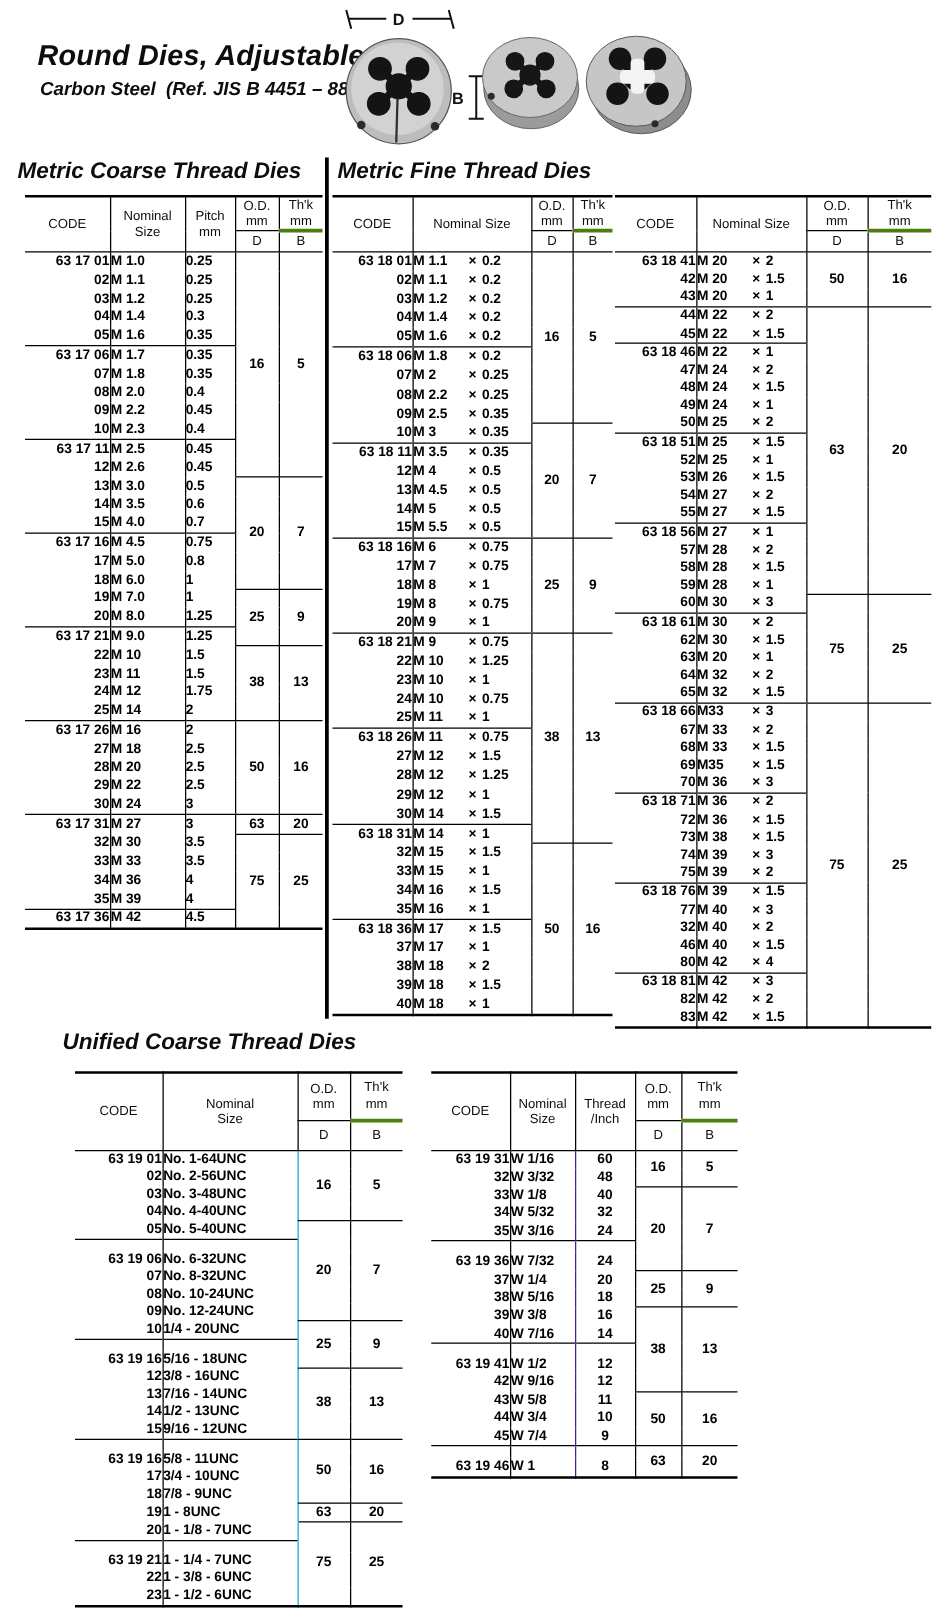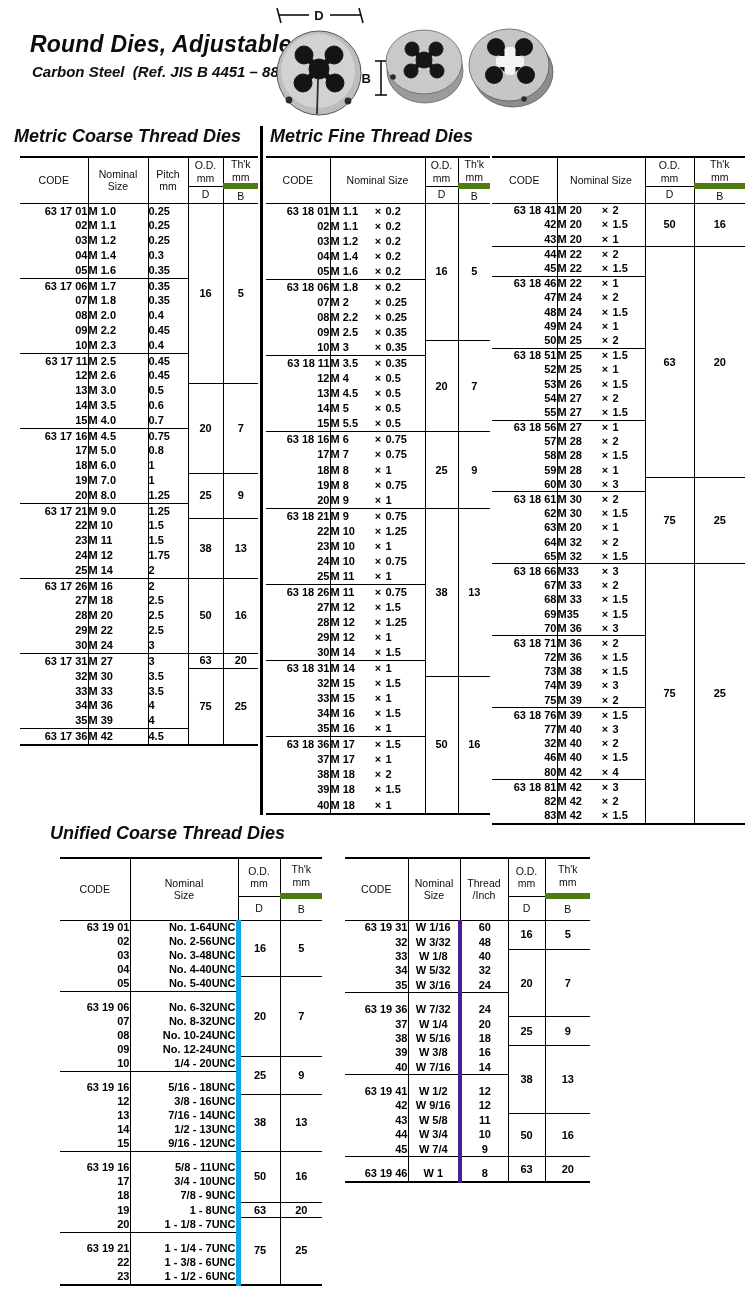--- a/index.html
+++ b/index.html
@@ -20,21 +20,21 @@
   #t-fine-right{left:492px;top:156px;}
   #t-unified{left:60px;top:857px;}
   #t-whitworth{left:345px;top:857px;}
 
   table.dies-table{border-collapse:collapse;table-layout:fixed;
     border-top:2px solid #000;border-bottom:2px solid #000;}
   .dies-table th{font-weight:normal;font-size:10.5px;line-height:1.2;white-space:pre-line;
     text-align:center;vertical-align:middle;padding:0;color:#0d0d0d;}
   .h-main{border-right:1px solid #000;border-bottom:1.5px solid #000;}
   .h-od{border-right:1px solid #000;border-bottom:1px solid #000;}
-  .h-thk{border-bottom:6px solid #4d7c0f;}
+  .h-thk{border-bottom:3px solid #4d7c0f;}
   .h-sub{font-size:11px;}
   .h-d{border-right:1px solid #000;border-bottom:1.5px solid #000;}
   .h-b{border-bottom:1.5px solid #000;}
   .t-coarse thead tr:first-child,.t-fine-l thead tr:first-child,.t-fine-r thead tr:first-child{height:23px;}
   .t-coarse thead tr:last-child,.t-fine-l thead tr:last-child,.t-fine-r thead tr:last-child{height:17px;}
   .t-unified thead tr:first-child,.t-whit thead tr:first-child{height:38px;}
   .t-unified thead tr:last-child,.t-whit thead tr:last-child{height:24px;}
 
   .dies-table tbody td{padding:0;font-size:11px;font-weight:bold;vertical-align:middle;line-height:1;color:#000;}
   .t-coarse tbody td{height:14.8px;}
@@ -44,22 +44,22 @@
   .t-whit tbody td{height:14.4px;}
   .dies-table tr.gap-row td{height:9px;border-top:1.5px solid #000;}
 
   .c-code{text-align:right;padding-right:5px;border-right:1px solid #000;white-space:pre;}
   .c-size{text-align:left;padding-left:10px;border-right:1px solid #000;}
   .c-pitch{text-align:left;padding-left:7px;border-right:1px solid #000;}
   .c-mx{border-right:1px solid #000;padding-left:8px;white-space:nowrap;}
   .c-mx .m{display:inline-block;width:40px;text-align:left;}
   .c-mx .x{display:inline-block;width:15px;text-align:center;}
   .c-mx .p{display:inline-block;text-align:left;}
-  .c-nom{text-align:right;border-right:5px solid #0ea5e9;}
-  .c-wnom{text-align:center;padding-left:6px;border-right:4px solid #4c1d95;white-space:nowrap;}
+  .c-nom{text-align:left;border-right:1px solid #0ea5e9;}
+  .c-wnom{text-align:left;padding-left:6px;border-right:1px solid #4c1d95;white-space:nowrap;}
   .c-thread{text-align:center;border-right:1px solid #000;}
   .c-d{border-right:1px solid #000;}
   .c-d,.c-b{border-top:1.5px solid #000;border-bottom:1.5px solid #000;text-align:center;
     font-weight:normal;font-size:11.5px;}
   .grp{border-top:1.5px solid #000;}
 </style>
 </head>
 <body>
 
 <div class="page">

